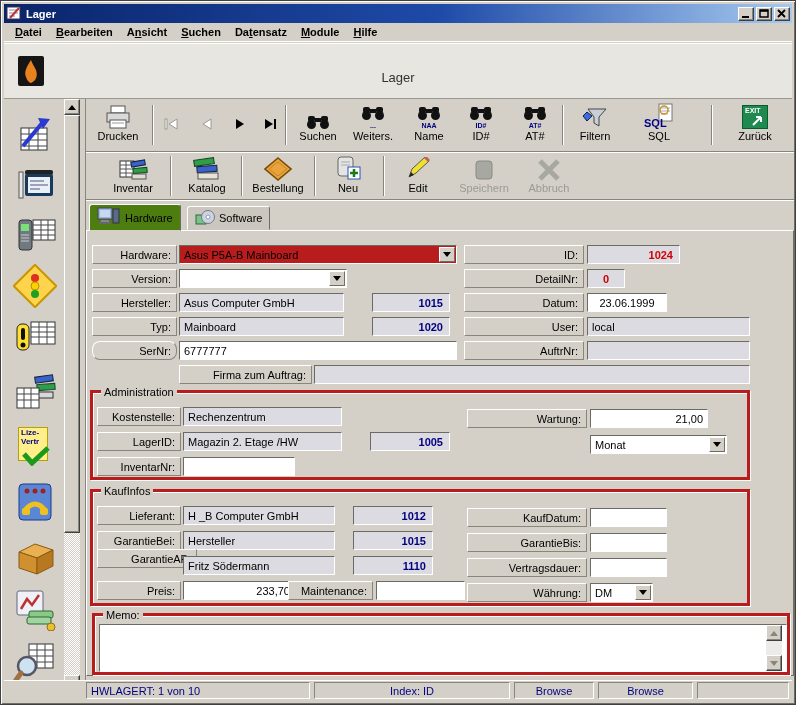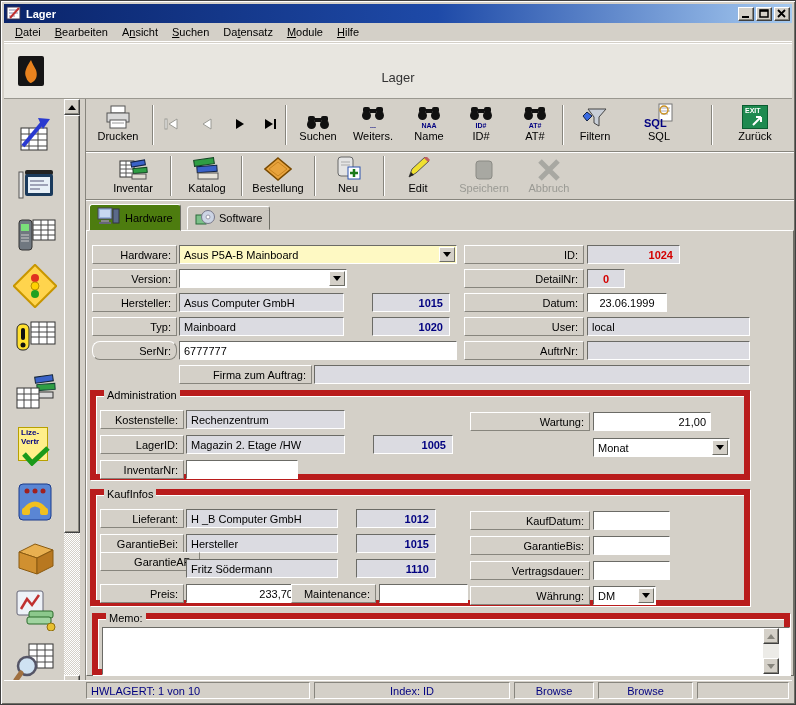--- a/index.html
+++ b/index.html
@@ -15,21 +15,21 @@
               background:linear-gradient(90deg,#0a246a 0%, #1e4aa8 55%, #a6caf0 100%);
               display:flex; align-items:center; padding:0 2px; }
   .title-text { color:#fff; font-weight:bold; font-size:11px; margin-left:4px; flex:1; }
   .wbtn { width:16px; height:14px; background:#d4d0c8; margin-left:2px;
           border:1px solid; border-color:#fff #404040 #404040 #fff;
           box-shadow: inset -1px -1px 0 #87857d; display:flex; align-items:center; justify-content:center; }
 
   
   .menubar { position:absolute; left:3px; top:22px; right:3px; height:19px; background:#d4d0c8;
              display:flex; align-items:center; padding-left:4px; border-bottom:1px solid #fff; }
-  .menu-item { padding:2px 7px 3px 7px; cursor:default; }
+  .menu-item { padding:2px 7px 3px 7px; cursor:default;font-weight:bold; }
   .menu-item .u { text-decoration:underline; }
 
   
   .header-band { position:absolute; left:3px; top:42px; right:3px; height:56px;
                  background:#e8e6e0; border-top:1px solid #fff; border-bottom:1px solid #9a9890; }
   .header-title { position:absolute; left:0; right:0; top:26px; text-align:center; font-size:13px; color:#333; }
 
   
   .sidebar { position:absolute; left:3px; top:98px; width:82px; height:601px; background:#d4d0c8;
              border-right:1px solid #87857d; }
@@ -75,24 +75,24 @@
   .fld.white { background:#fff; }
   .fld.num { color:#000080; font-weight:bold; text-align:right; padding-right:6px; }
   .fld.red { color:#d40000; font-weight:bold; text-align:right; padding-right:6px; }
   .fld.red.center { text-align:center; padding-right:4px; }
   input.fld, textarea.memo-area { font-family:"Liberation Sans", sans-serif; font-size:11px; outline:none; }
   input.fld { padding-top:0; }
   input.fld.right { text-align:right; }
   .combo { position:absolute; height:19px; background:#fff;
            border:1px solid; border-color:#6b6b66 #fff #fff #6b6b66; padding:3px 20px 0 4px;
            overflow:hidden; white-space:nowrap; }
-  .combo.hl { background:#fef9c3; }
+  .combo.hl { background:#b91c1c; }
   .drop { position:absolute; right:1px; top:1px; width:16px; height:15px; background:#d4d0c8;
           border:1px solid; border-color:#fff #6e6e66 #6e6e66 #fff; display:flex; align-items:center; justify-content:center; }
-  .group { position:absolute; border:6px solid #b91c1c;
+  .group { position:absolute; border:3px solid #b91c1c;
            box-shadow: inset 1px 1px 0 #fff, 1px 1px 0 #fff; }
   .group-title { position:absolute; top:-7px; left:8px; background:#d4d0c8; padding:0 3px; }
 
   
   .memo-area { position:absolute; left:4px; top:8px; width:688px; height:48px; background:#fff;
                border:1px solid; border-color:#6b6b66 #fff #fff #6b6b66; resize:none; }
   .mscroll { position:absolute; right:5px; top:9px; width:16px; height:46px; background:#ecebe7; }
   .mscroll .sbtn { left:0; }
 
   

